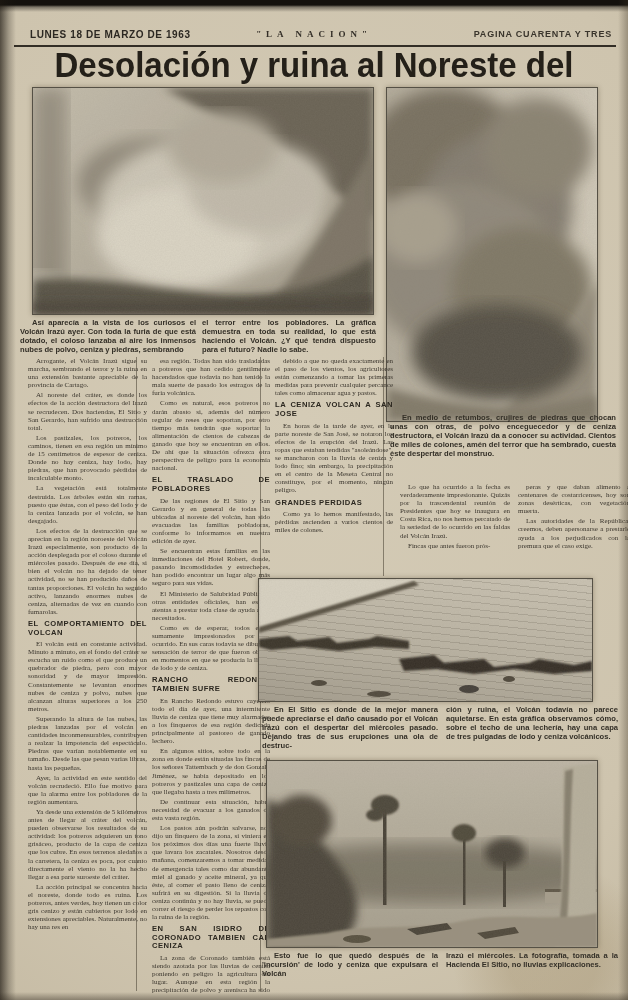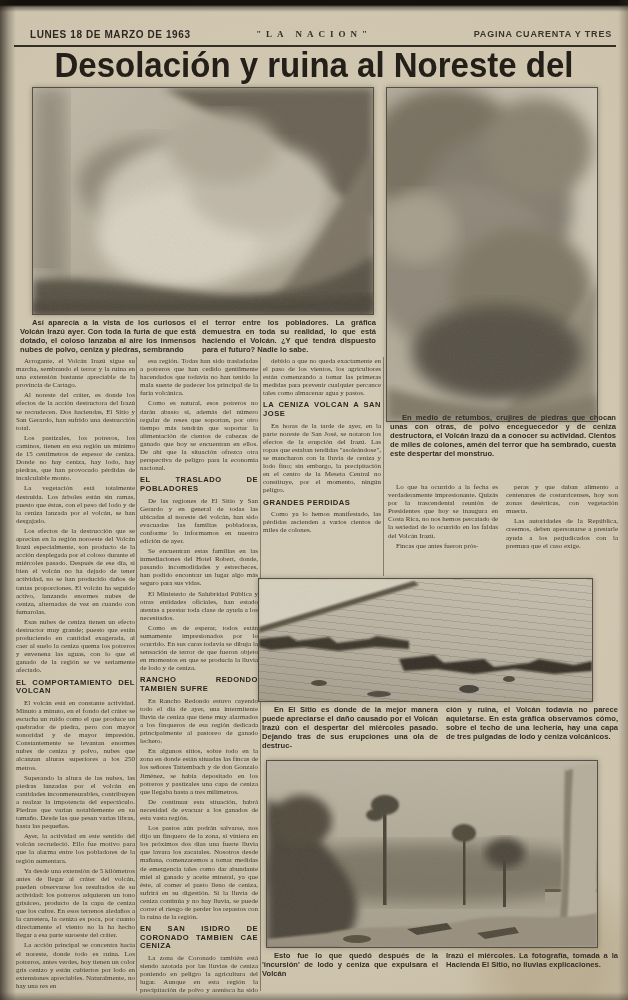--- a/index.html
+++ b/index.html
@@ -29,21 +29,21 @@
 
   .photo{position:absolute;border:1px solid #555045;background:#b4ad9e;overflow:hidden;
     box-shadow:0 0 5px rgba(60,48,28,.35);}
   .photo svg{display:block;width:100%;height:100%;}
   .roof{background:
       repeating-linear-gradient(186deg, rgba(55,48,36,.16) 0 1px, rgba(0,0,0,0) 1px 7px),
       linear-gradient(188deg,#cac3b3 0%,#b9b2a2 55%,#a49d8e 100%);}
 
   .vsep{position:absolute;width:1px;background:rgba(70,62,48,.55);}
 
-  .col{position:absolute;text-align:justify;font:7px/8.1px "Liberation Serif",serif;color:#3a352d;}
+  .col{position:absolute;text-align:justify;font:7px/8.1px "Liberation Serif",serif;color:#3a352d;margin-left:12px;}
   .col p{margin:0 0 2px;text-indent:8px;}
   .col h4{font:bold 7.6px/8.6px "Liberation Sans",sans-serif;letter-spacing:.5px;
           margin:4px 0 3px;text-indent:0;color:#2c2820;}
   .caption{position:absolute;text-align:justify;font:bold 7.6px/9px "Liberation Sans",sans-serif;color:#332f27;}
   .caption p{margin:0;text-indent:12px;}
 </style>
 </head>
 <body>
 
 <div id="stage">
@@ -132,30 +132,29 @@
   <div class="vsep" style="left:136px;top:357px;height:634px"></div>
   <div class="vsep" style="left:260px;top:357px;height:634px"></div>
   <div class="vsep" style="left:383px;top:357px;height:219px"></div>
 
   <div class="col" style="left:16px;top:357px;width:119px;height:636px;overflow:hidden">
       <p>Arrogante, el Volcán Irazú sigue su marcha, sembrando el terror y la ruina en una extensión bastante apreciable de la provincia de Cartago.</p>
       <p>Al noreste del cráter, es donde los efectos de la acción destructora del Irazú se recrudecen. Dos haciendas, El Sitio y San Gerardo, han sufrido una destrucción total.</p>
       <p>Los pastizales, los potreros, los caminos, tienen en esa región un mínimo de 15 centímetros de espesor de ceniza. Donde no hay ceniza, hay lodo, hay piedras, que han provocado pérdidas de incalculable monto.</p>
       <p>La vegetación está totalmente destruida. Los árboles están sin ramas, puesto que éstas, con el peso del lodo y de la ceniza lanzada por el volcán, se han desgajado.</p>
       <p>Los efectos de la destrucción que se aprecian en la región noroeste del Volcán Irazú especialmente, son producto de la acción desplegada por el coloso durante el miércoles pasado. Después de ese día, si bien el volcán no ha dejado de tener actividad, no se han producido daños de tantas proporciones. El volcán ha seguido activo, lanzando enormes nubes de ceniza, alternadas de vez en cuando con fumarolas.</p>
-      <p>Esas nubes de ceniza tienen un efecto destructor muy grande; puesto que están produciendo en cantidad exagerada, al caer al suelo la ceniza quema los potreros y envenena las aguas, con lo que el ganado de la región se ve seriamente afectado.</p>
       <h4>EL COMPORTAMIENTO DEL VOLCAN</h4>
       <p>El volcán está en constante actividad. Minuto a minuto, en el fondo del cráter se escucha un ruido como el que produce un quebrador de piedra, pero con mayor sonoridad y de mayor impresión. Constantemente se levantan enormes nubes de ceniza y polvo, nubes que alcanzan alturas superiores a los 250 metros.</p>
       <p>Superando la altura de las nubes, las piedras lanzadas por el volcán en cantidades inconmensurables, contribuyen a realzar la impotencia del espectáculo. Piedras que varían notablemente en su tamaño. Desde las que pesan varias libras, hasta las pequeñas.</p>
       <p>Ayer, la actividad en este sentido del volcán recrudeció. Ello fue motivo para que la alarma entre los pobladores de la región aumentara.</p>
       <p>Ya desde una extensión de 5 kilómetros antes de llegar al cráter del volcán, pueden observarse los resultados de su actividad: los potreros adquieren un tono grisáceo, producto de la capa de ceniza que los cubre. En esos terrenos aledaños a la carretera, la ceniza es poca, por cuanto directamente el viento no la ha hecho llegar a esa parte suroeste del cráter.</p>
       <p>La acción principal se concentra hacia el noreste, donde todo es ruina. Los potreros, antes verdes, hoy tienen un color gris cenizo y están cubiertos por lodo en extensiones apreciables. Naturalmente, no hay una res en</p>
     </div>
   <div class="col" style="left:140px;top:357px;width:118px;height:636px;overflow:hidden">
-      <p>esa región. Todas han sido trasladadas a potreros que han cedido gentilmente hacendados que todavía no han tenido la mala suerte de padecer los principal de la furia volcánica.</p>
+      <p>esa región. Todas han sido trasladadas a potreros que han cedido gentilmente hacendados que todavía no han tenido la mala suerte de pasado los estragos de la furia volcánica.</p>
       <p>Como es natural, esos potreros no darán abasto si, además del número regular de reses que soportan, por otro tiempo más tendrán que soportar la alimentación de cientos de cabezas de ganado que hoy se encuentran en ellos. De ahí que la situación ofrezca otra perspectiva de peligro para la economía nacional.</p>
       <h4>EL TRASLADO DE POBLADORES</h4>
       <p>De las regiones de El Sitio y San Gerardo y en general de todas las ubicadas al noreste del volcán, han sido evacuadas las familias pobladoras, conforme lo informamos en nuestra edición de ayer.</p>
       <p>Se encuentran estas familias en las inmediaciones del Hotel Robert, donde, pasando incomodidades y estrecheces, han podido encontrar un lugar algo más seguro para sus vidas.</p>
       <p>El Ministerio de Salubridad Pública y otras entidades oficiales, han estado atentas a prestar toda clase de ayuda a los necesitados.</p>
       <p>Como es de esperar, todos están sumamente impresionados por lo ocurrido. En sus caras todavía se dibuja la sensación de terror de que fueron objeto en momentos en que se producía la lluvia de lodo y de ceniza.</p>
       <h4>RANCHO REDONDO TAMBIEN SUFRE</h4>
       <p>En Rancho Redondo estuvo cayendo todo el día de ayer, una intermitente lluvia de ceniza que tiene muy alarmados a los finqueros de esa región dedicada principalmente al pastoreo de ganado lechero.</p>
       <p>En algunos sitios, sobre todo en la zona en donde están situadas las fincas de los señores Tattembach y de don Gonzalo Jiménez, se había depositado en los potreros y pastizales una capa de ceniza que llegaba hasta a tres milímetros.</p>
       <p>De continuar esta situación, habrá necesidad de evacuar a los ganados de esta vasta región.</p>

